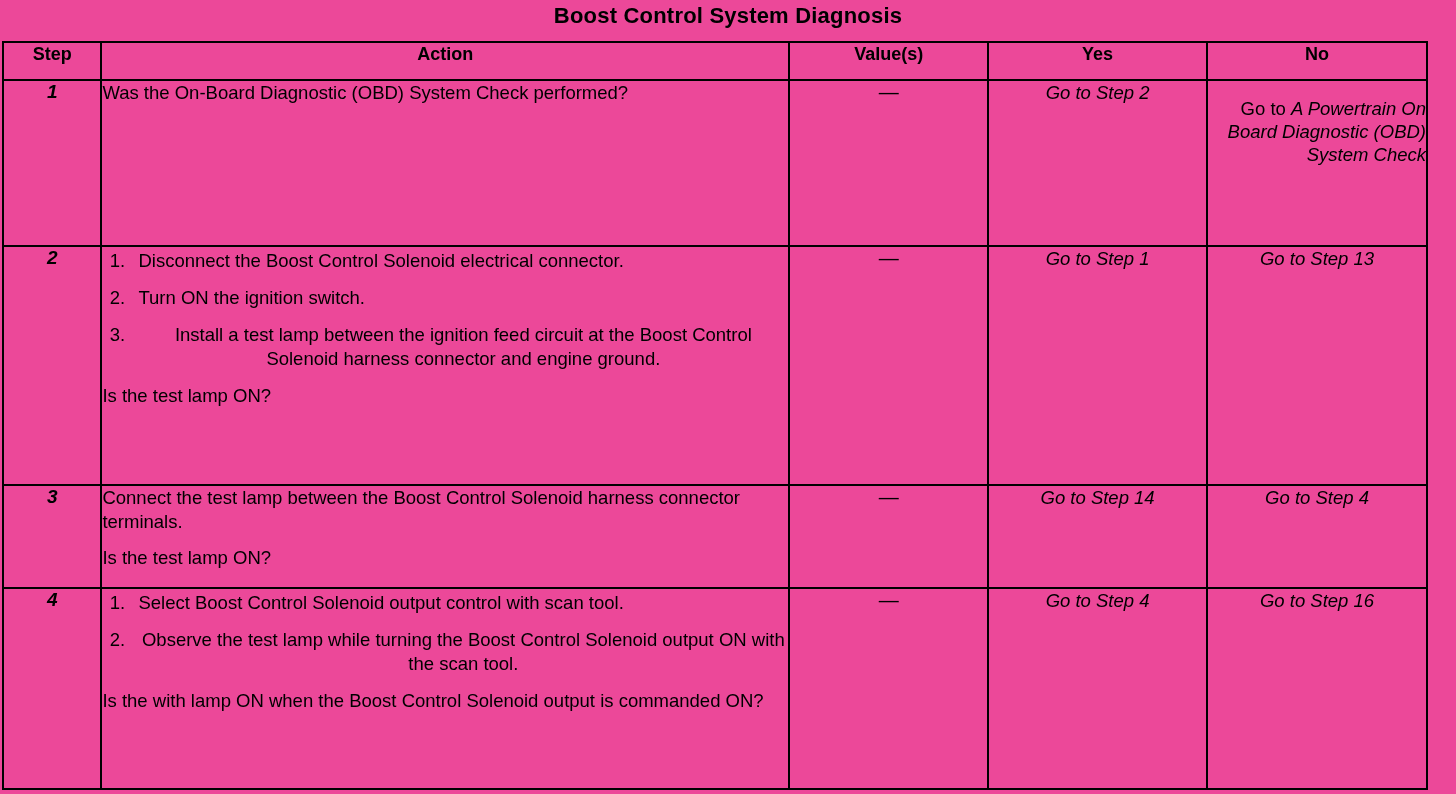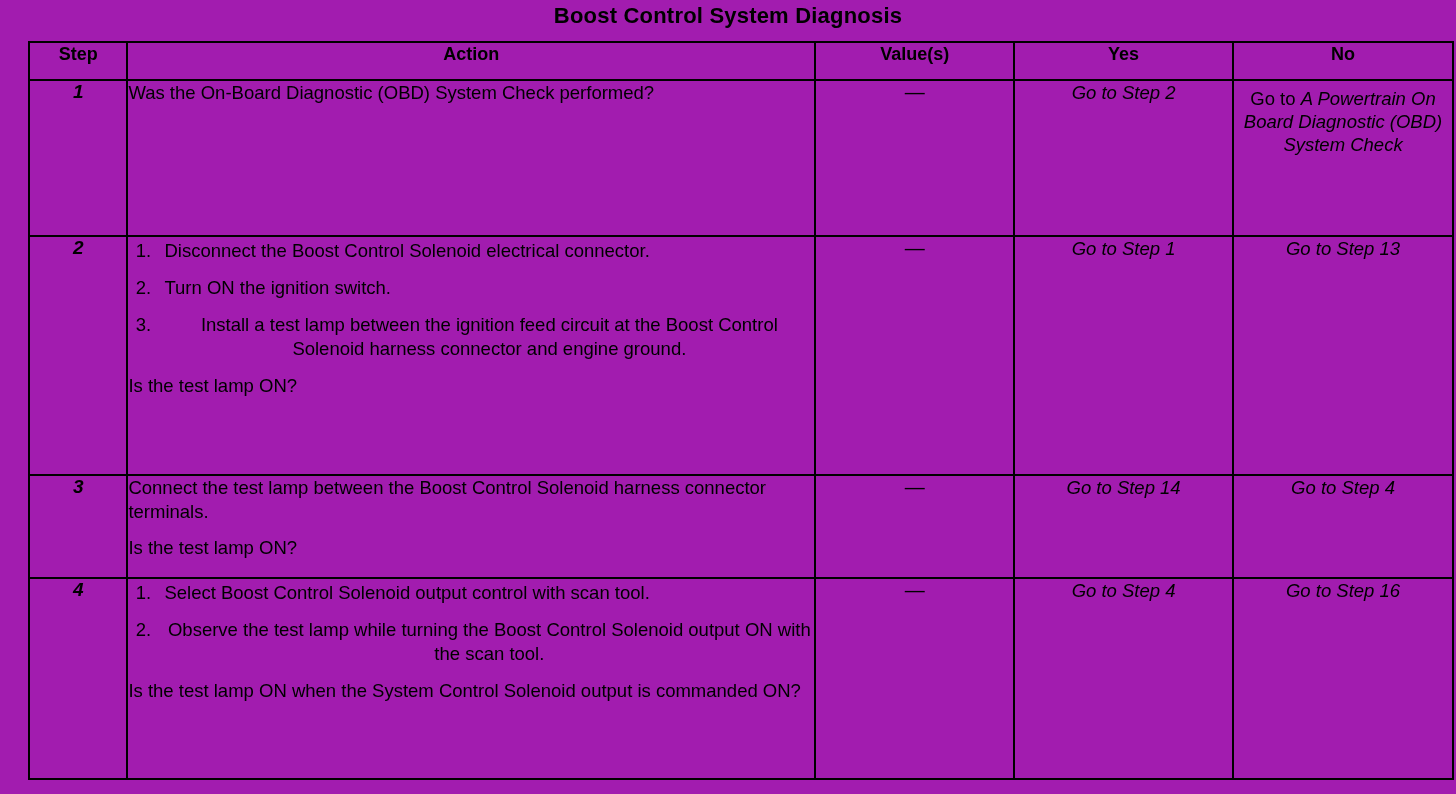--- a/index.html
+++ b/index.html
@@ -11,37 +11,37 @@
     width: 1456px;
     height: 794px;
     font-family: "Liberation Sans", sans-serif;
     color: #000000;
     overflow: hidden;
   }
   #page {
     position: relative;
     width: 1456px;
     height: 794px;
-    background: #a21caf;
+    background: #ec4899;
   }
   .doc-title {
     position: absolute;
     top: 2px;
     left: 0;
     width: 1456px;
     text-align: center;
     font-size: 22px;
     font-weight: bold;
     letter-spacing: 0.2px;
     line-height: 28px;
   }
   table.diag {
     position: absolute;
     top: 41px;
-    left: 28px;
+    left: 2px;
     width: 1426px;
     border-collapse: collapse;
     table-layout: fixed;
   }
   table.diag td, table.diag th {
     border: 2px solid #000000;
     padding: 0;
     vertical-align: top;
   }
   thead th {
@@ -81,21 +81,22 @@
     vertical-align: bottom;
     text-align: center;
     font-size: 18.5px;
     line-height: 23px;
     font-style: italic;
     padding: 6px 8px 8px 8px;
     margin-left: 27px;
   }
   td.branch-cell.top-aligned {
     vertical-align: top;
-    padding-top: 6px;
+    padding-top: 16px;
+    text-align: right;
   }
   .upright { font-style: normal; }
   ol.steps {
     margin: 2px 0 0 0;
     padding-left: 28px;
     list-style-position: outside;
   }
   ol.steps li {
     margin-bottom: 13px;
     padding-left: 8px;
@@ -185,21 +186,21 @@
         </td>
       </tr>
 
       <tr class="r4">
         <td class="step-cell">4</td>
         <td class="action-cell">
           <ol class="steps">
             <li>Select Boost Control Solenoid output control with scan tool.</li>
             <li>Observe the test lamp while turning the Boost Control Solenoid output ON with the scan tool.</li>
           </ol>
-          <div class="question">Is the test lamp ON when the System Control Solenoid output is commanded ON?</div>
+          <div class="question">Is the with lamp ON when the Boost Control Solenoid output is commanded ON?</div>
         </td>
         <td class="value-cell">—</td>
         <td class="branch-cell">
           <span class="upright"></span><span>Go to Step 4</span>
         </td>
         <td class="branch-cell">
           <span class="upright"></span><span>Go to Step 16</span>
         </td>
       </tr>
 

